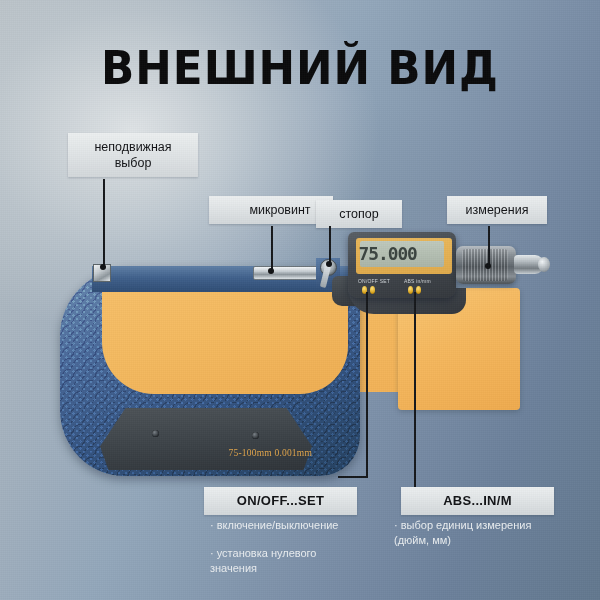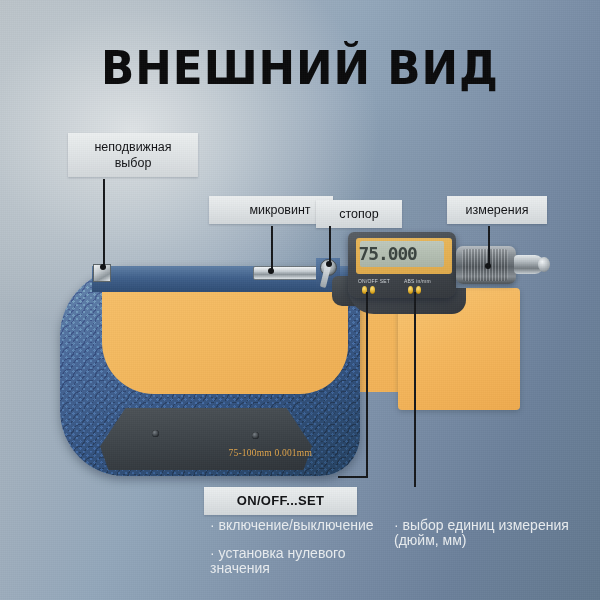--- a/index.html
+++ b/index.html
@@ -39,21 +39,21 @@
   }
   .chip.bold{font-weight:bold;font-size:13px;letter-spacing:.3px;padding:6px 14px;}
 
   
   .lead{position:absolute;background:#16181b;}
   .lead.v{width:1.6px;}
   .lead.h{height:1.6px;}
   .dot{position:absolute;width:6px;height:6px;border-radius:50%;background:#101214;}
 
   
-  .bullets{position:absolute;color:#e9edf0;font-size:14px;line-height:15px;}
+  .bullets{position:absolute;color:#e9edf0;font-size:11px;line-height:15px;}
   .bullets .b{margin-bottom:13px;white-space:pre-line;}
 
   
   #mic{position:absolute;left:0;top:0;width:600px;height:600px;}
 
   .orangeL{
     position:absolute;left:98px;top:272px;width:300px;height:120px;
     background:linear-gradient(160deg,#f7c06a 0%,#f6bd63 40%,#f2b257 100%);
   }
   .orangeR{
@@ -274,19 +274,20 @@
   <div class="lead v" style="left:366px;top:292px;height:185px;"></div>
   <div class="lead h" style="left:338px;top:476px;width:30px;"></div>
   <div class="chip bold" style="left:204px;top:487px;width:125px;">ON/OFF...SET</div>
   <div class="bullets" style="left:210px;top:518px;width:180px;">
     <div class="b">· включение/выключение</div>
     <div class="b">· установка нулевого
 значения</div>
   </div>
 
   <div class="lead v" style="left:414px;top:292px;height:195px;"></div>
+  <div class="chip bold" style="left:401px;top:487px;width:125px;">ABS...IN/M</div>
   <div class="bullets" style="left:394px;top:518px;width:200px;">
     <div class="b">· выбор единиц измерения
 (дюйм, мм)</div>
   </div>
 
   <div id="grain"></div>
 </div>
 
 </body></html>

